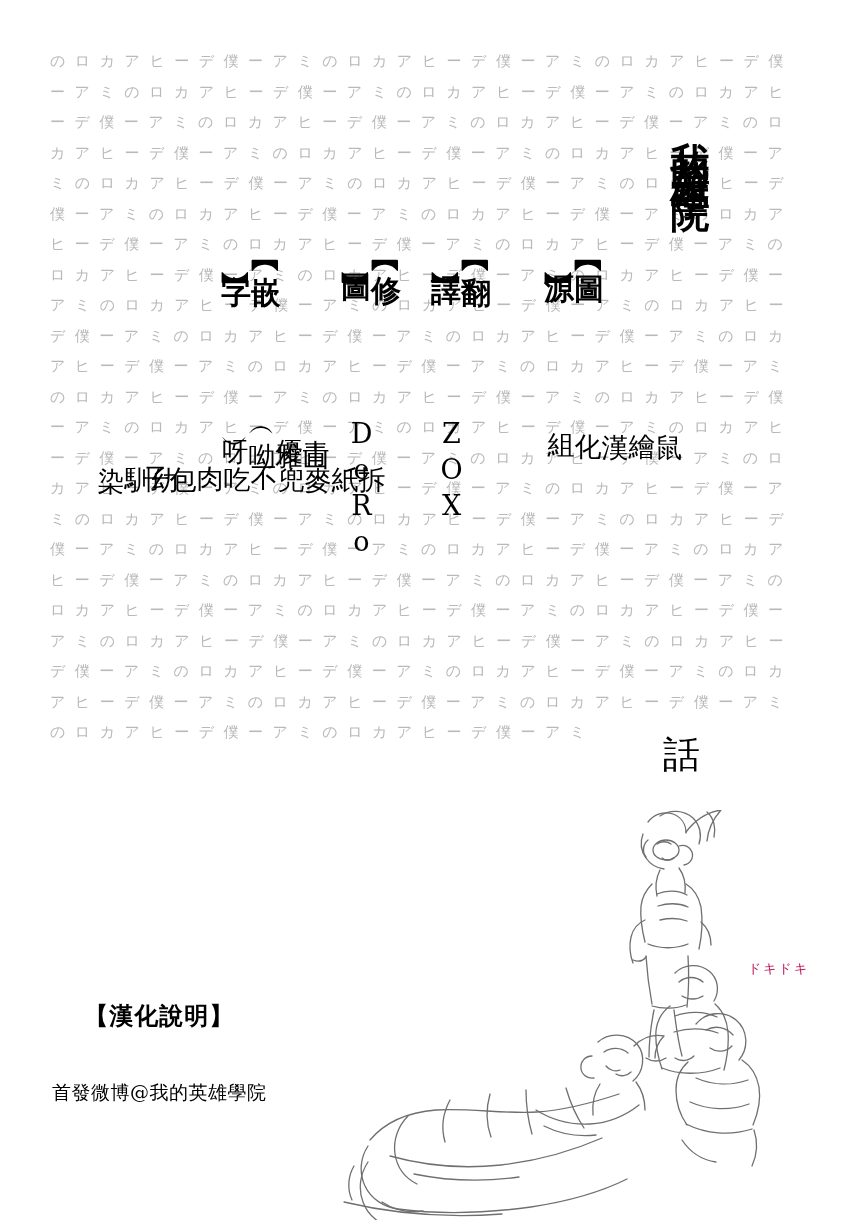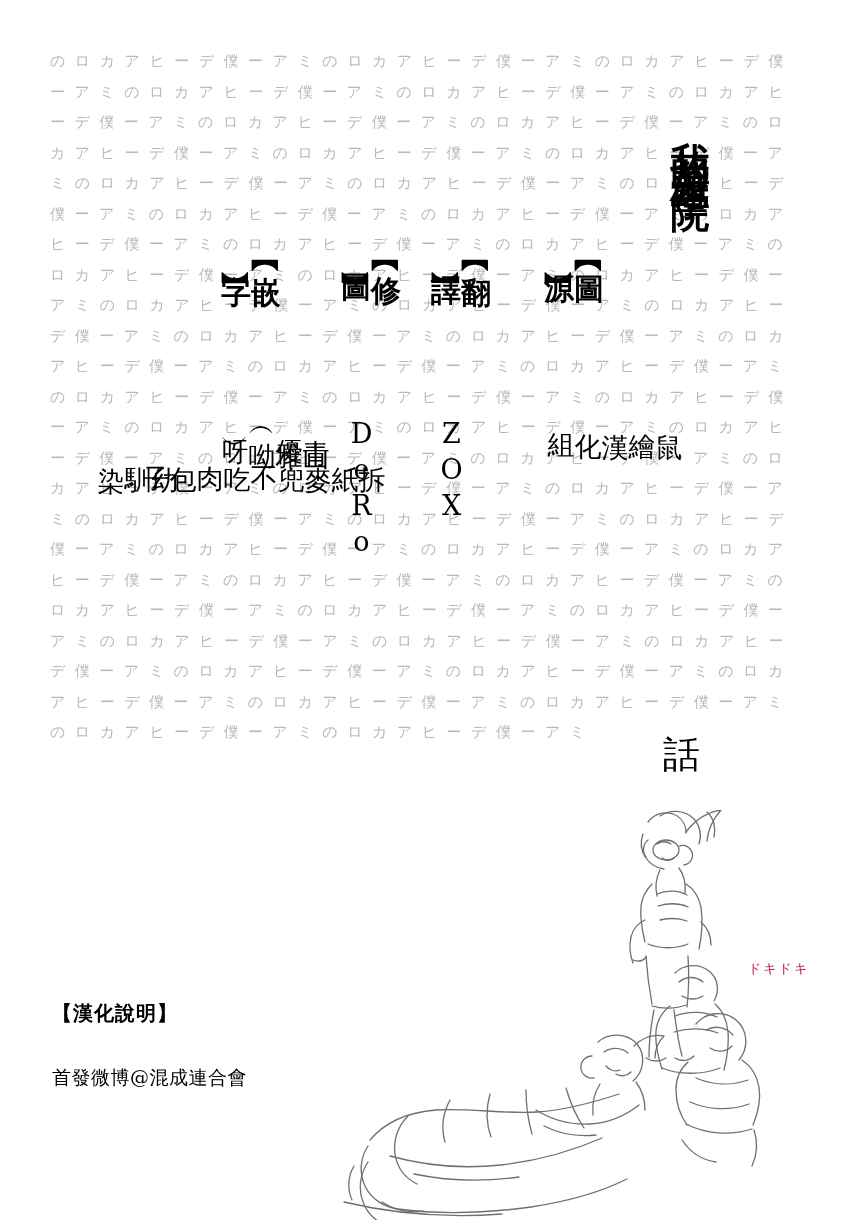--- a/index.html
+++ b/index.html
@@ -109,24 +109,25 @@
 
   
   #notes {
     position: absolute;
     left: 52px;
     top: 1000px;
     color: #000;
     font-family: "DejaVu Serif", serif;
   }
   #notes-title {
-    font-size: 20px;
+    font-size: 24px;
     font-weight: 700;
     letter-spacing: 1px;
-    margin-bottom: 38px;
+    margin-bottom: 48px;
+    text-align: center;
   }
   .note-line {
     font-size: 19px;
     letter-spacing: 0.5px;
     margin-bottom: 18px;
   }
 
   
   #artwork {
     position: absolute;
@@ -179,21 +180,21 @@
   <div class="credit-group">
     <div class="credit-val" style="left:143px; top:195px;">拆紙麥兜不吃肉包子</div>
   </div>
 
   <div class="credit-group">
     <div class="credit-val" style="left:98px; top:195px;">幼馴染</div>
   </div>
 
   <div id="notes">
     <div id="notes-title">【漢化說明】</div>
-    <div class="note-line">首發微博@混成連合會</div>
+    <div class="note-line">首發微博@我的英雄學院</div>
   </div>
 
   <div id="artwork">
     <svg width="500" height="410" viewBox="0 0 500 410" fill="none" stroke="#6f6f6f" stroke-width="1.3" stroke-linecap="round" stroke-linejoin="round">
 
       <g>
         <path d="M318 12c6-8 16-11 25-8 8 3 13 10 13 19"></path>
         <path d="M330 6c10-7 24-6 33 2 7 7 9 17 6 26"></path>
         <path d="M356 22c9-12 22-20 35-22-8 9-13 20-14 31"></path>
         <path d="M377 2c7 6 9 16 7 25"></path>

